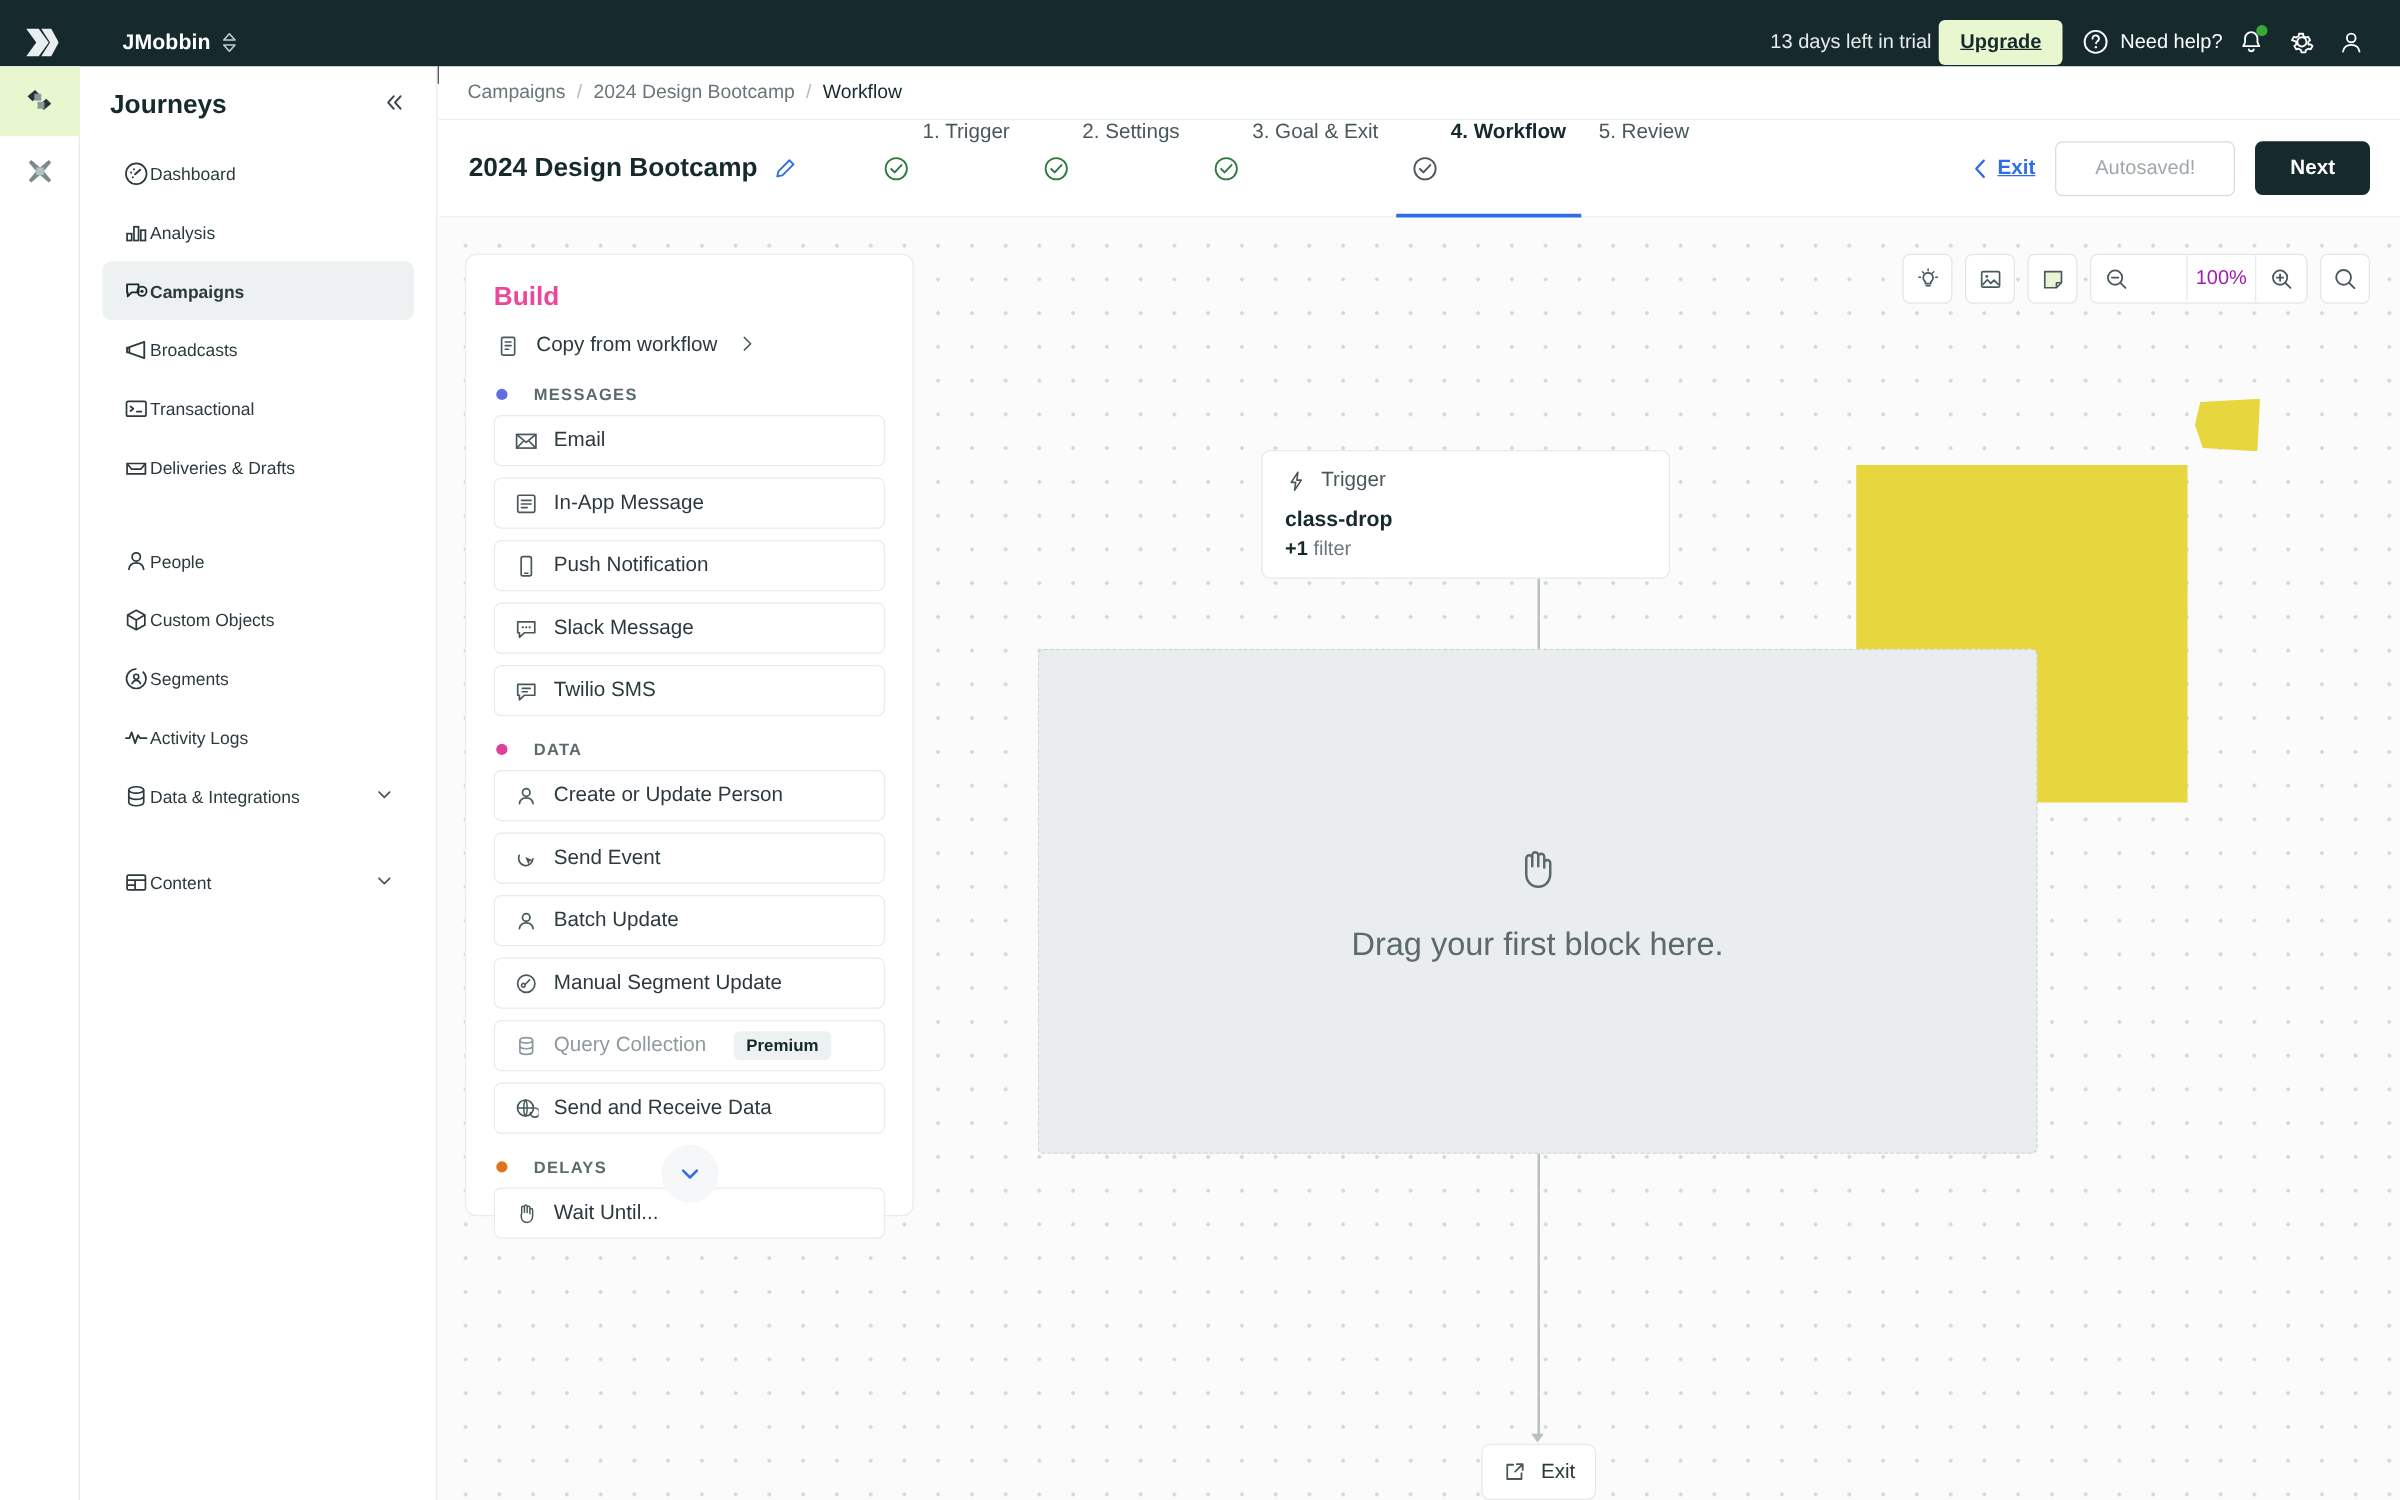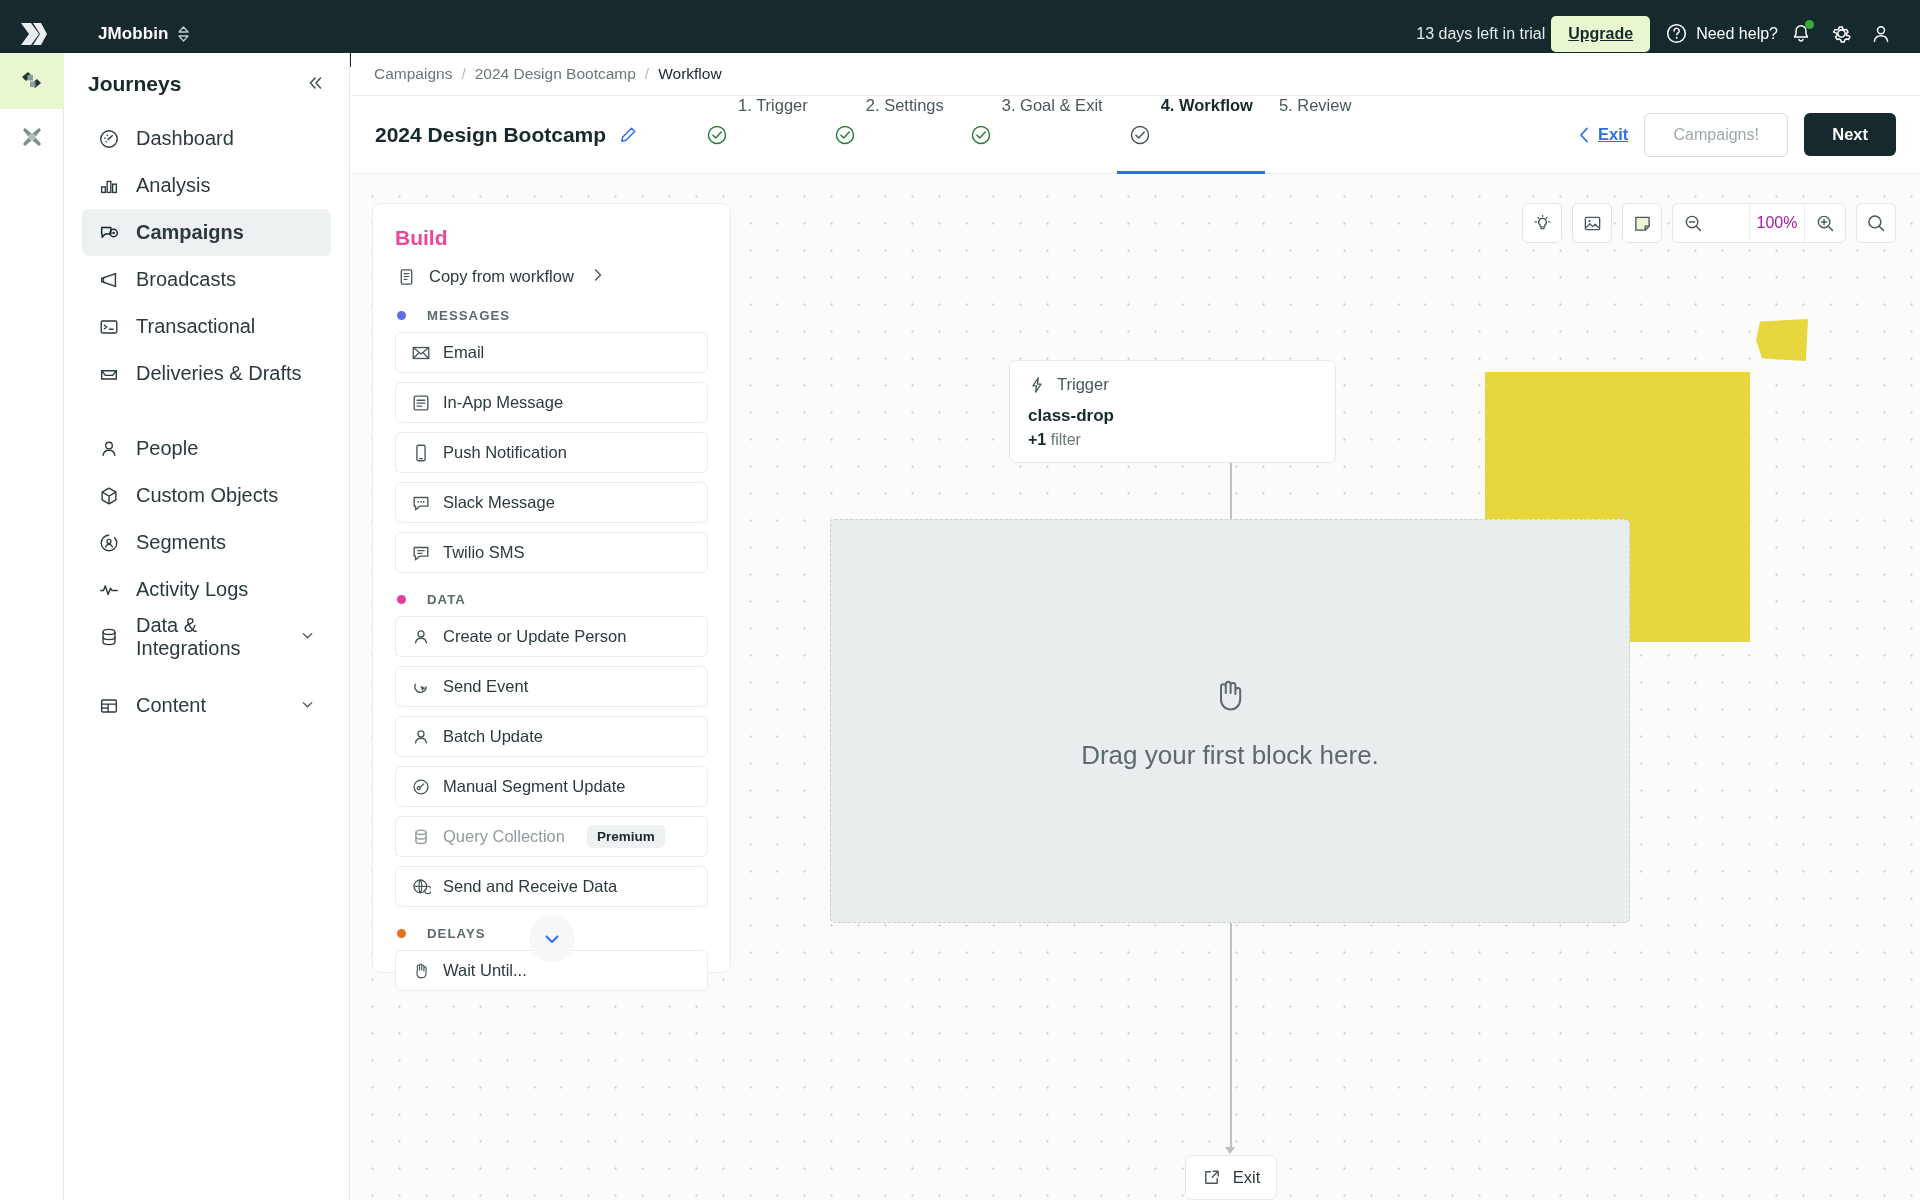--- a/index.html
+++ b/index.html
@@ -38,23 +38,23 @@
 
   
   .sidebar {
     position: absolute; top: 53px; left: 64px; width: 286px; height: 1147px;
     background: #fff; border-right: 1px solid #e8eaea; padding: 0 18px;
   }
   .sidebar-head { display: flex; align-items: center; height: 62px; padding: 0 6px; }
   .sidebar-title { font-size: 21px; font-weight: 700; color: #16292c; }
   .collapse-btn { margin-left: auto; cursor: pointer; color: #3f4c4f; font-size: 19px; line-height: 1; }
   .nav-item {
-    display: flex; align-items: center; gap: 16px; height: 47px;
+    display: flex; align-items: center; gap: 0; height: 47px;
     padding: 0 16px; border-radius: 7px; cursor: pointer;
-    color: #2c3a3d; font-size: 20px;
+    color: #2c3a3d; font-size: 14px;
   }
   .nav-item.active { background: #eef1f1; font-weight: 700; }
   .nav-item .chev { margin-left: auto; color: #49585b; }
   .nav-spacer { height: 28px; }
   .nav-spacer-sm { height: 22px; }
   .ico { display: inline-flex; align-items: center; justify-content: center; flex: 0 0 auto; }
 
   
   .main { position: absolute; top: 53px; left: 351px; width: 1569px; height: 1147px; background: #fff; }
   .breadcrumb {
@@ -459,21 +459,21 @@
     <div class="actions">
       <div class="exit-link">
         <span class="ico">
           <svg width="14" height="18" viewBox="0 0 14 18">
               <path d="M10 2.5L4 9l6 6.5" fill="none" stroke="#2f6fe4" stroke-width="1.8" stroke-linecap="round" stroke-linejoin="round"></path>
             </svg>
         </span>
         <span class="lbl">Exit</span>
       </div>
       <div class="autosaved">
-        <span>Campaigns!</span>
+        <span>Autosaved!</span>
       </div>
       <button class="next-btn">Next</button>
     </div>
   </div>
 
   <div class="canvas">
 
     <div class="build-panel">
       <div class="build-title">Build</div>
 

